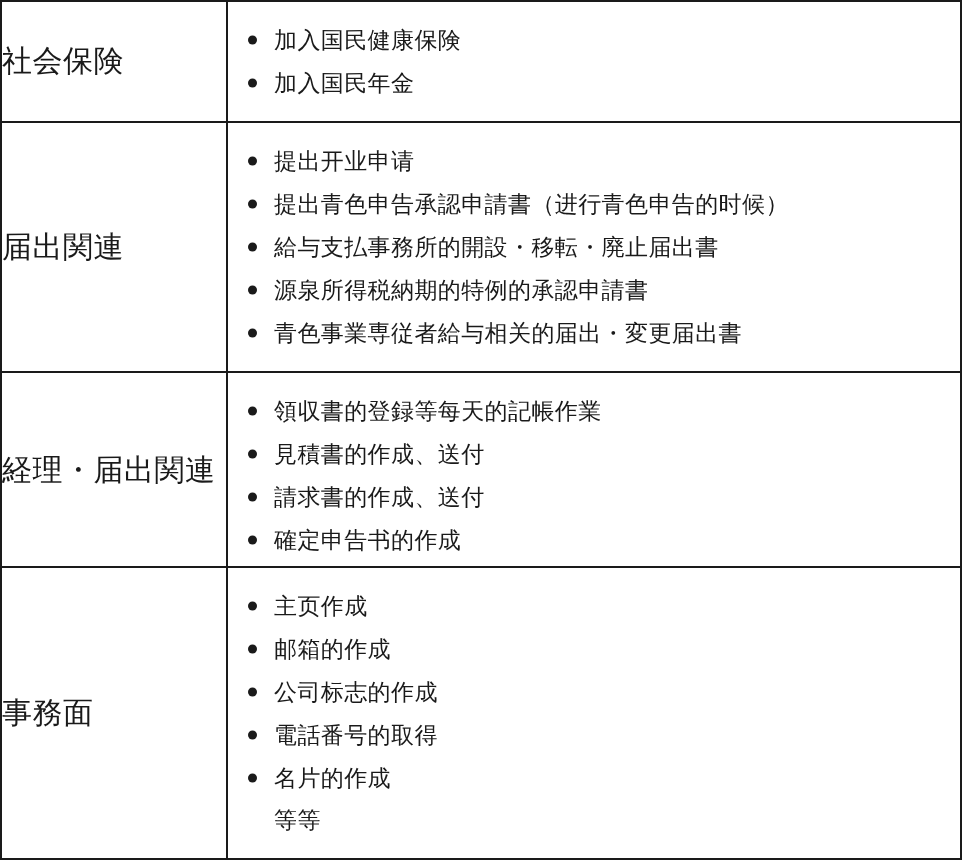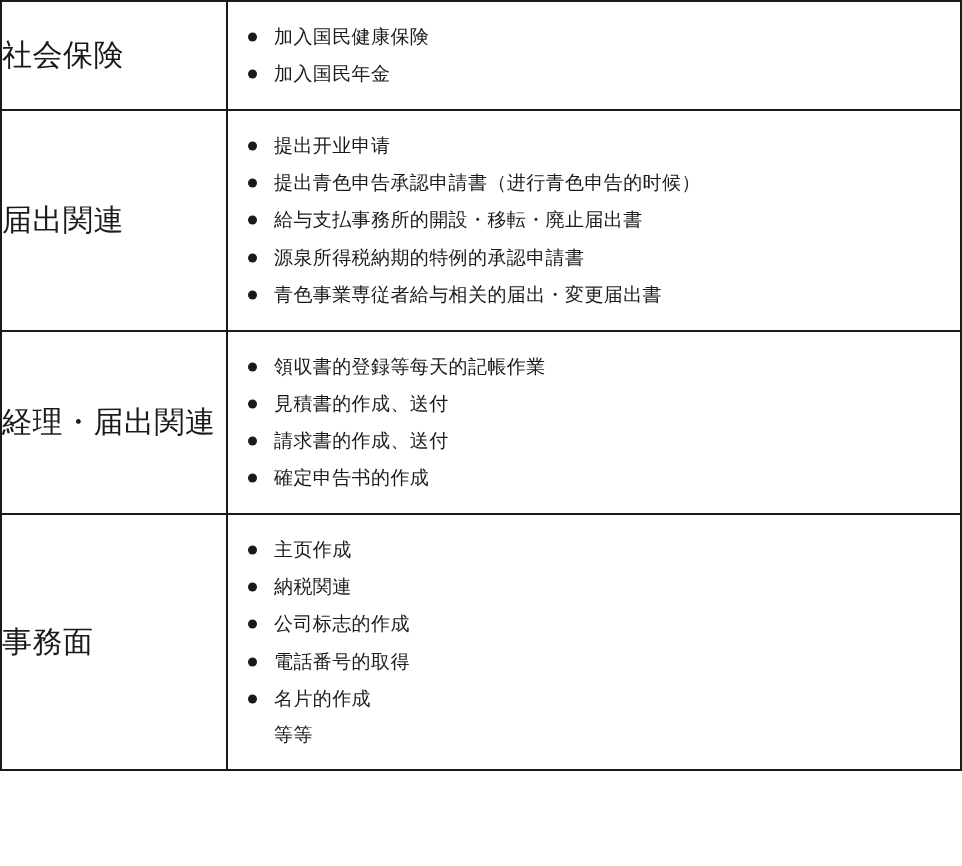--- a/index.html
+++ b/index.html
@@ -35,42 +35,42 @@
     padding: 12px 10px 12px 8px;
   }
   .item-list {
     list-style: none;
     margin: 0;
     padding: 0;
   }
   .item-list li {
     position: relative;
     padding: 0 0 0 46px;
-    font-size: 19px;
+    font-size: 23px;
     line-height: 1.48;
     margin: 9px 0;
     letter-spacing: 0.4px;
   }
   .item-list li .bullet {
     position: absolute;
     left: 20px;
     top: 50%;
     transform: translateY(-50%);
     width: 9px;
     height: 9px;
     border-radius: 50%;
     background: #1a1a1a;
     display: block;
   }
   .item-list li.no-bullet {
     font-family: Liberation Mono, monospace;
   }
   .row-shakai .items-cell { padding-top: 12px; padding-bottom: 12px; }
   .row-todoke .items-cell { padding-top: 12px; padding-bottom: 12px; border-radius: 25px; }
-  .row-keiri .items-cell { padding-top: 12px; padding-bottom: 12px; }
+  .row-keiri .items-cell { padding-top: 12px; }
   .row-jimu .items-cell { padding-top: 12px; padding-bottom: 10px; }
 </style>
 </head>
 <body>
 
 <table class="doc-table">
   <tbody>
     <tr class="row-shakai">
       <td class="cat-cell">社会保険</td>
       <td class="items-cell">
@@ -139,21 +139,21 @@
     <tr class="row-jimu">
       <td class="cat-cell">事務面</td>
       <td class="items-cell">
         <ul class="item-list">
           <li>
             <span class="bullet"></span>
             <span>主页作成</span>
           </li>
           <li>
             <span class="bullet"></span>
-            <span>納税関連</span>
+            <span>邮箱的作成</span>
           </li>
           <li>
             <span class="bullet"></span>
             <span>公司标志的作成</span>
           </li>
           <li>
             <span class="bullet"></span>
             <span>電話番号的取得</span>
           </li>
           <li>

